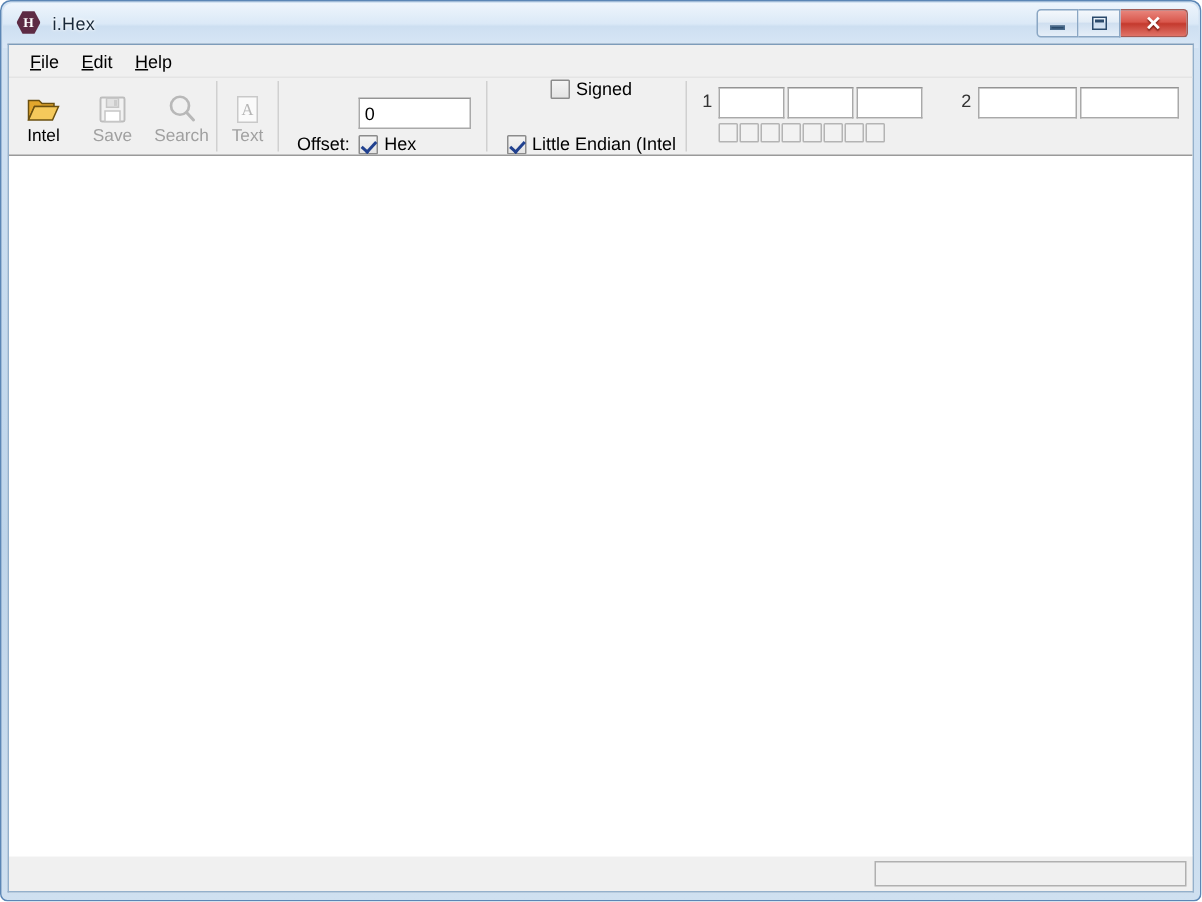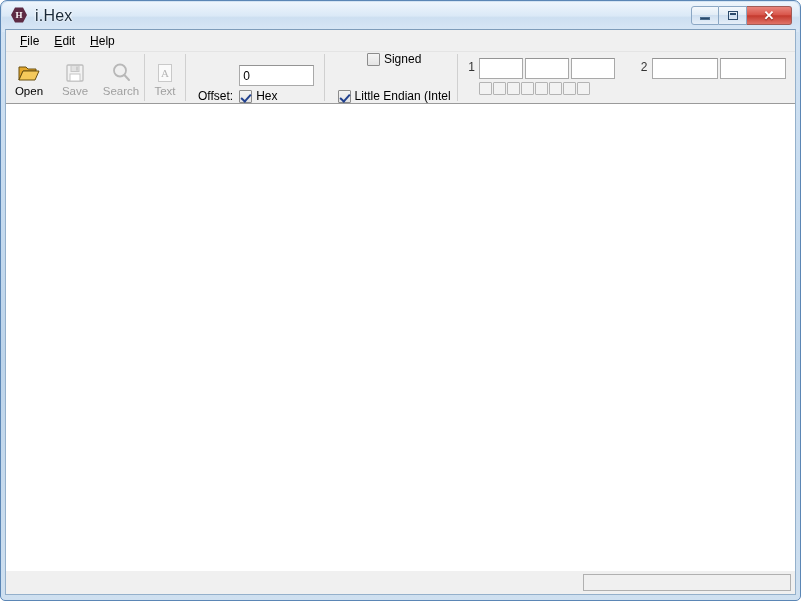--- a/index.html
+++ b/index.html
@@ -58,21 +58,21 @@
     display: flex;
     align-items: center;
     justify-content: center;
     color: #ffffff;
     font-size: 9px;
     font-weight: bold;
     font-family: "Liberation Serif", serif;
     line-height: 1;
   }
   .title-text {
-    font-size: 16px;
+    font-size: 12px;
     color: #1a2a3a;
     letter-spacing: .2px;
     text-shadow: 0 0 3px #ffffff, 0 0 2px #ffffff;
     white-space: nowrap;
   }
   .win-buttons {
     margin-left: auto;
     display: flex;
     align-items: center;
     gap: 0;
@@ -382,21 +382,21 @@
 
       <div class="tb-group">
 
         <div class="tb-btn">
           <span class="ic">
             <svg width="22" height="20" viewBox="0 0 22 20">
               <path d="M1 17 L1 4 L8 4 L10 6 L18 6 L18 8 L5 8 L1 17 Z" fill="#e3a72c" stroke="#6b5010" stroke-width="1"></path>
               <path d="M1 17 L5 8 L21 8 L17 17 Z" fill="#f5c95b" stroke="#6b5010" stroke-width="1"></path>
             </svg>
           </span>
-          <span class="lbl">Open</span>
+          <span class="lbl">Intel</span>
         </div>
 
         <div class="tb-btn disabled">
           <span class="ic">
             <svg width="20" height="20" viewBox="0 0 20 20">
               <rect x="2" y="2" width="16" height="16" rx="1" fill="#f2f2f2" stroke="#bdbdbd" stroke-width="1.3"></rect>
               <rect x="6" y="2.5" width="8" height="6" fill="#e2e2e2" stroke="#c6c6c6" stroke-width="1"></rect>
               <rect x="11" y="3.6" width="2" height="4" fill="#cccccc"></rect>
               <rect x="5" y="11" width="10" height="7" fill="#ffffff" stroke="#c6c6c6" stroke-width="1"></rect>
             </svg>

